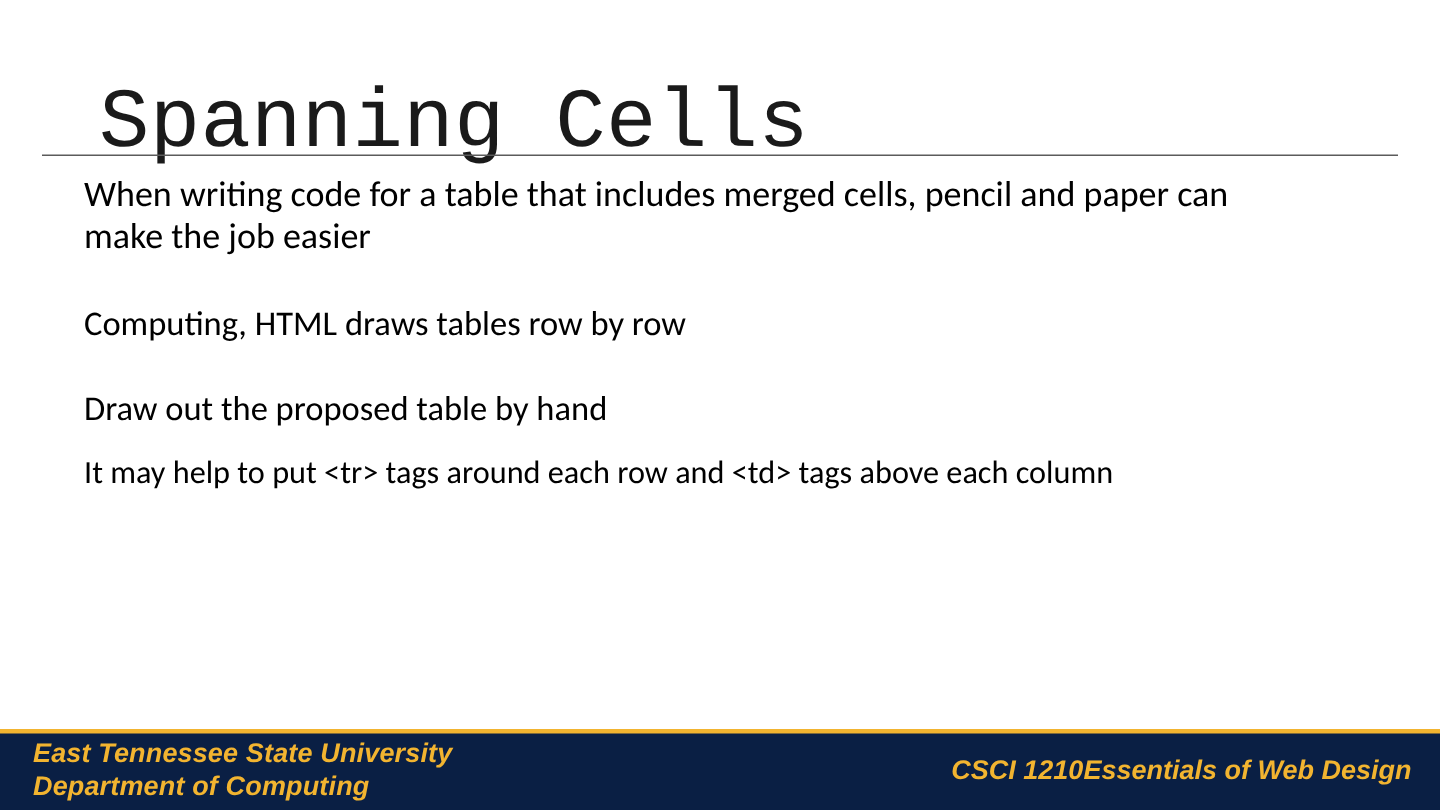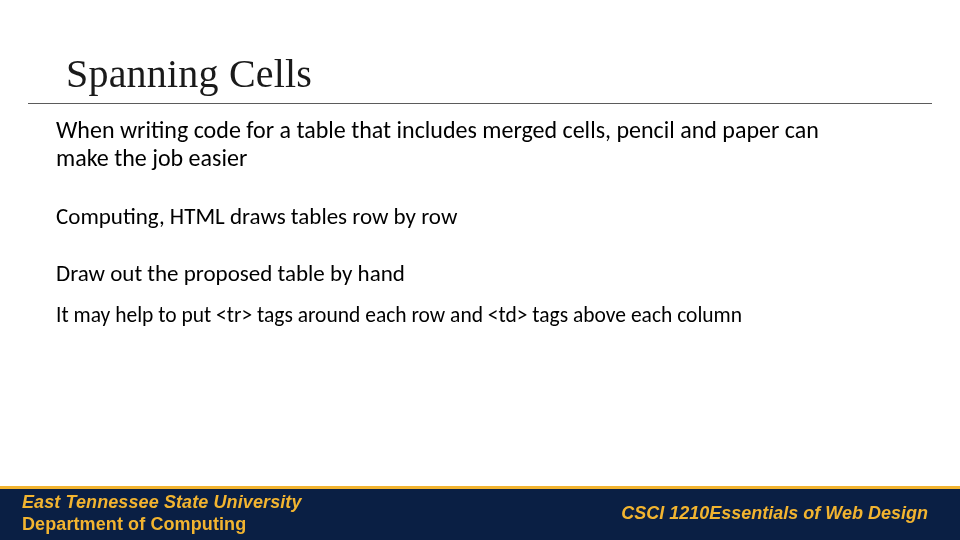--- a/index.html
+++ b/index.html
@@ -12,25 +12,25 @@
   }
   .slide {
     width: 960px;
     height: 540px;
     position: relative;
   }
   .title {
     position: absolute;
     top: 50px;
     left: 66px;
-    font-size: 40px;
+    font-size: 56px;
     font-weight: 400;
     letter-spacing: 0.2px;
     color: #1a1a1a;
-    font-family: Liberation Serif, serif;
+    font-family: Liberation Mono, monospace;
   }
   .title-underline {
     position: absolute;
     top: 103px;
     left: 28px;
     width: 904px;
     height: 1px;
     background: #5b5b5b;
   }
   .content {
@@ -66,41 +66,42 @@
     left: 0;
     bottom: 0;
     width: 960px;
     height: 54px;
     background: #0a1f44;
     border-top: 3px solid #f2b430;
     color: #f2b430;
     display: flex;
     align-items: center;
     justify-content: space-between;
-    padding: 0 32px 2px 22px;
+    padding: 0 19px 2px 22px;
     font-family: "Trebuchet MS", "Verdana", Arial, sans-serif;
   }
   .footer-left {
     display: flex;
     flex-direction: column;
     line-height: 1.18;
   }
   .footer-right {
     display: flex;
     flex-direction: row;
     align-items: flex-end;
     line-height: 1.18;
   }
   .footer .inst {
     font-style: italic;
     font-weight: 700;
     font-size: 18px;
     letter-spacing: 0.1px;
   }
   .footer .dept {
+    font-style: italic;
     font-weight: 700;
     font-size: 18px;
     letter-spacing: 0.1px;
   }
   .footer .course {
     font-style: italic;
     font-weight: 700;
     font-size: 18px;
   }
   .footer .subtitle {

